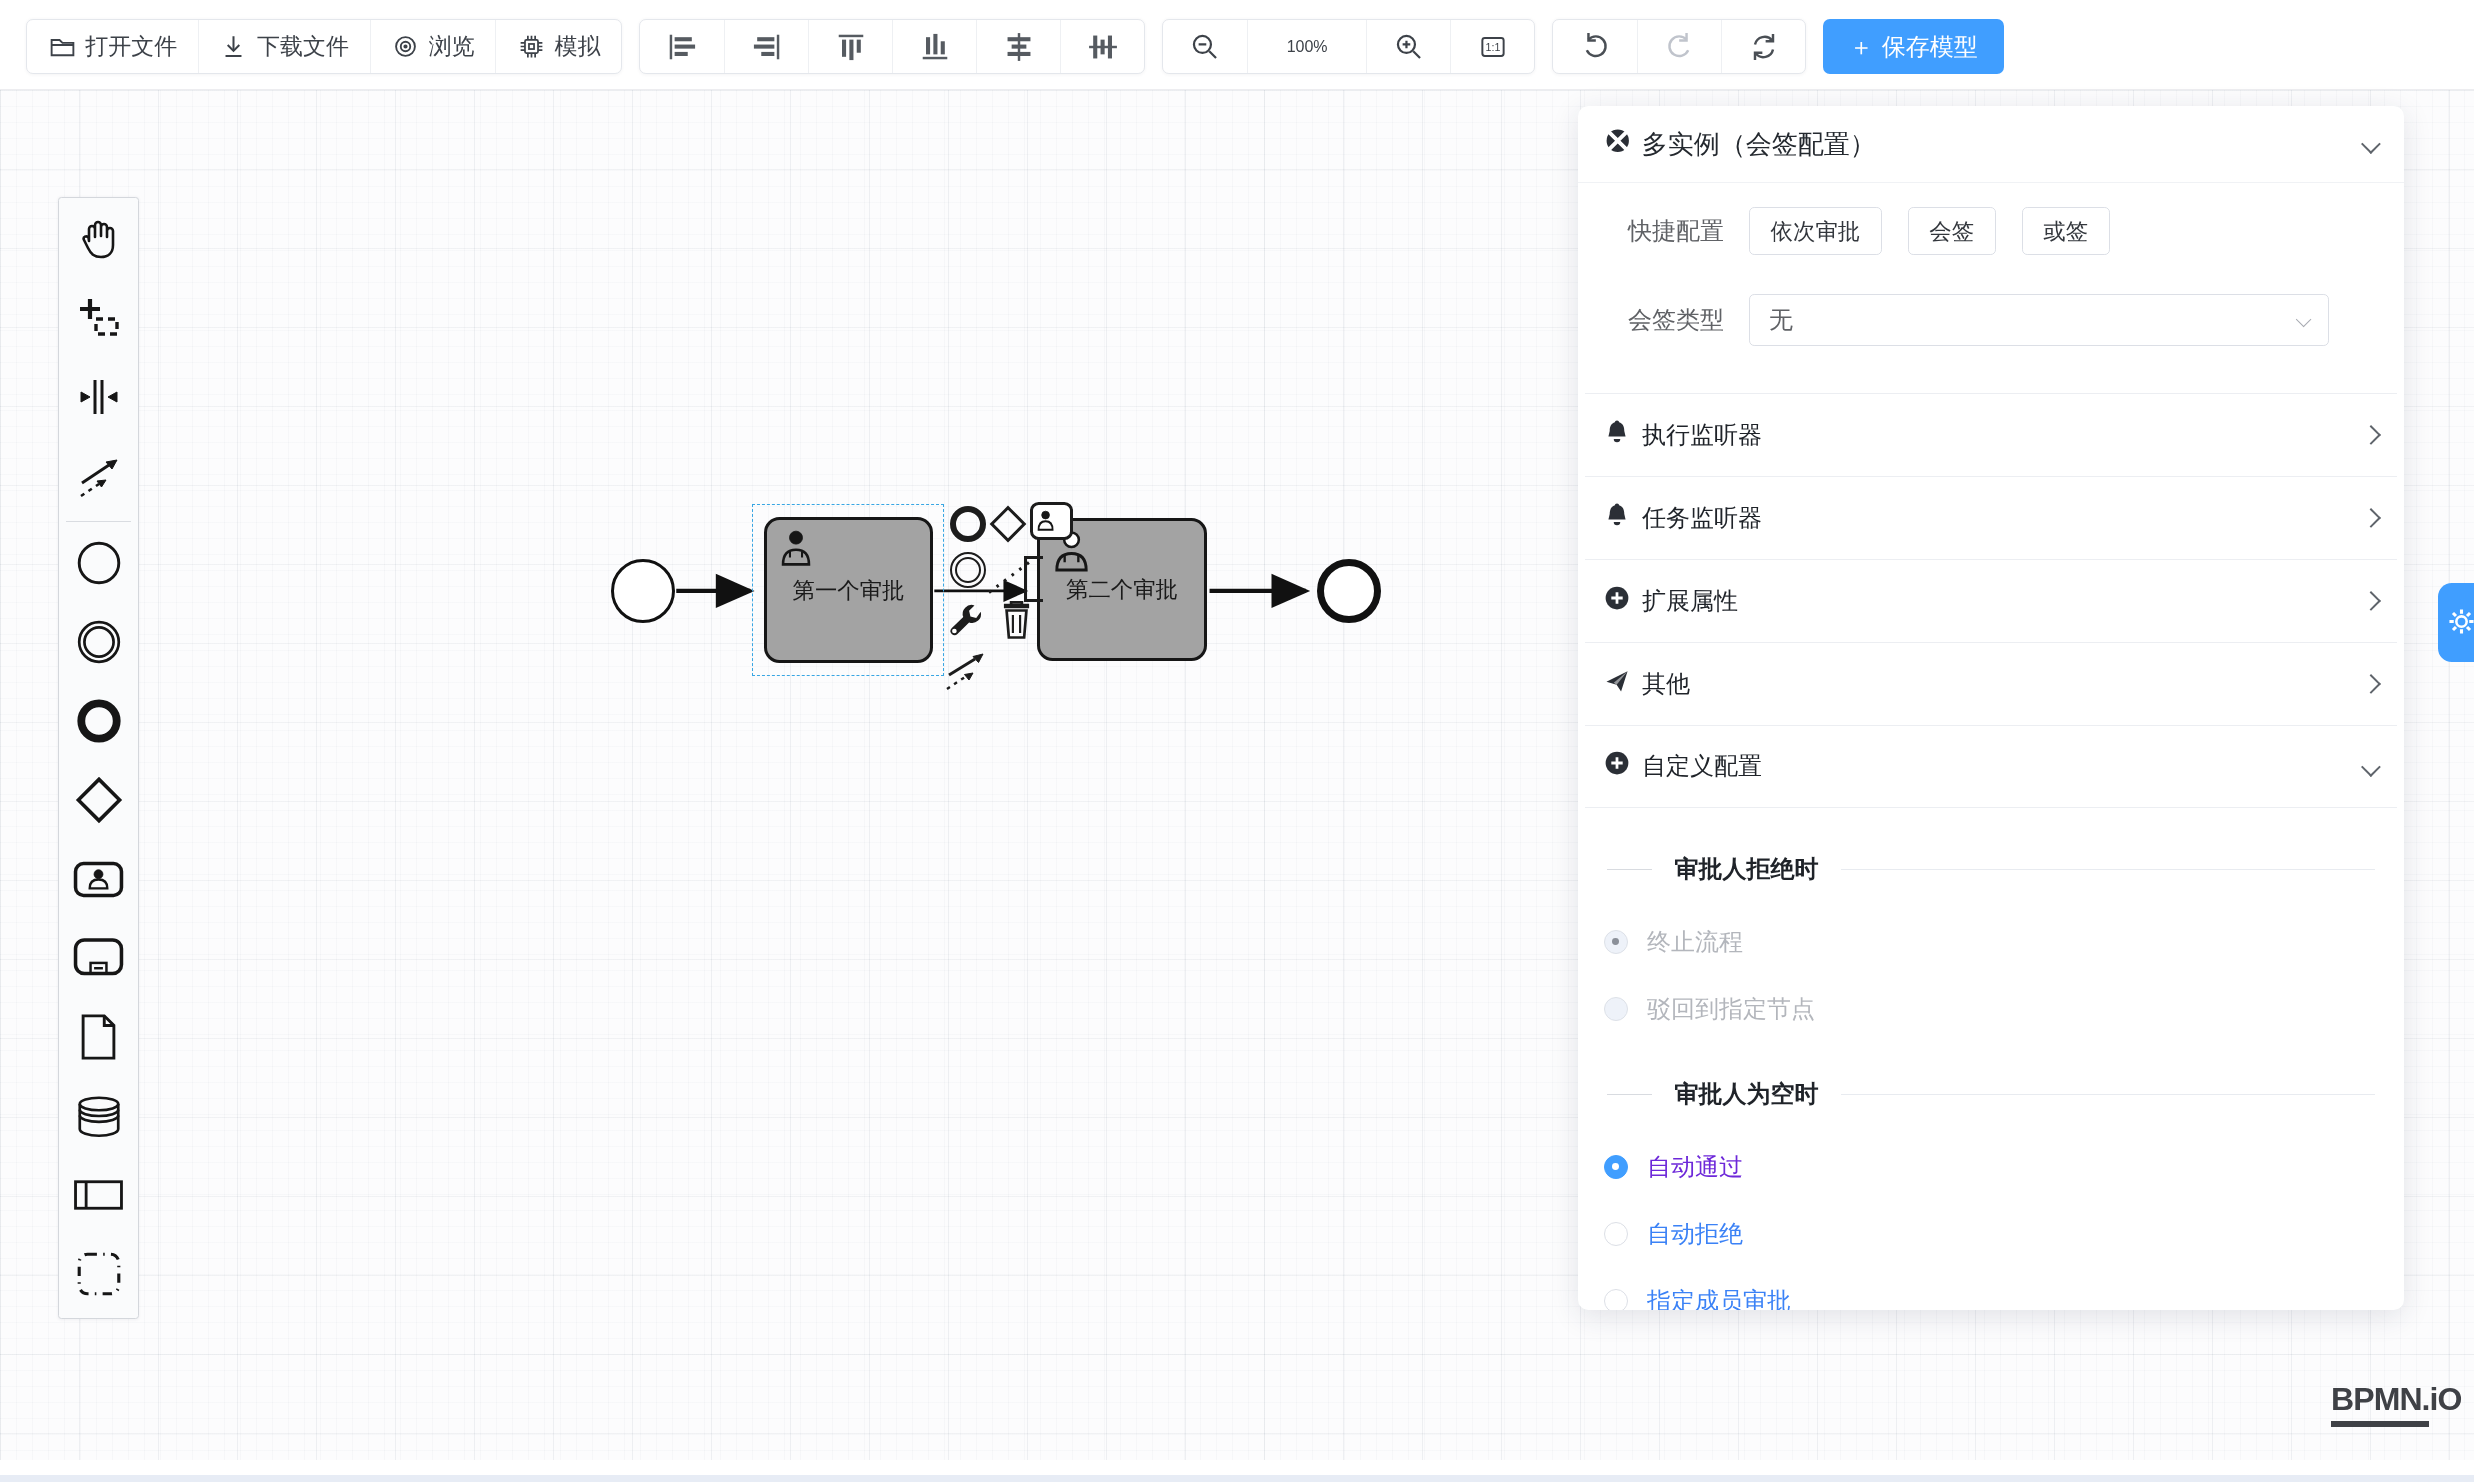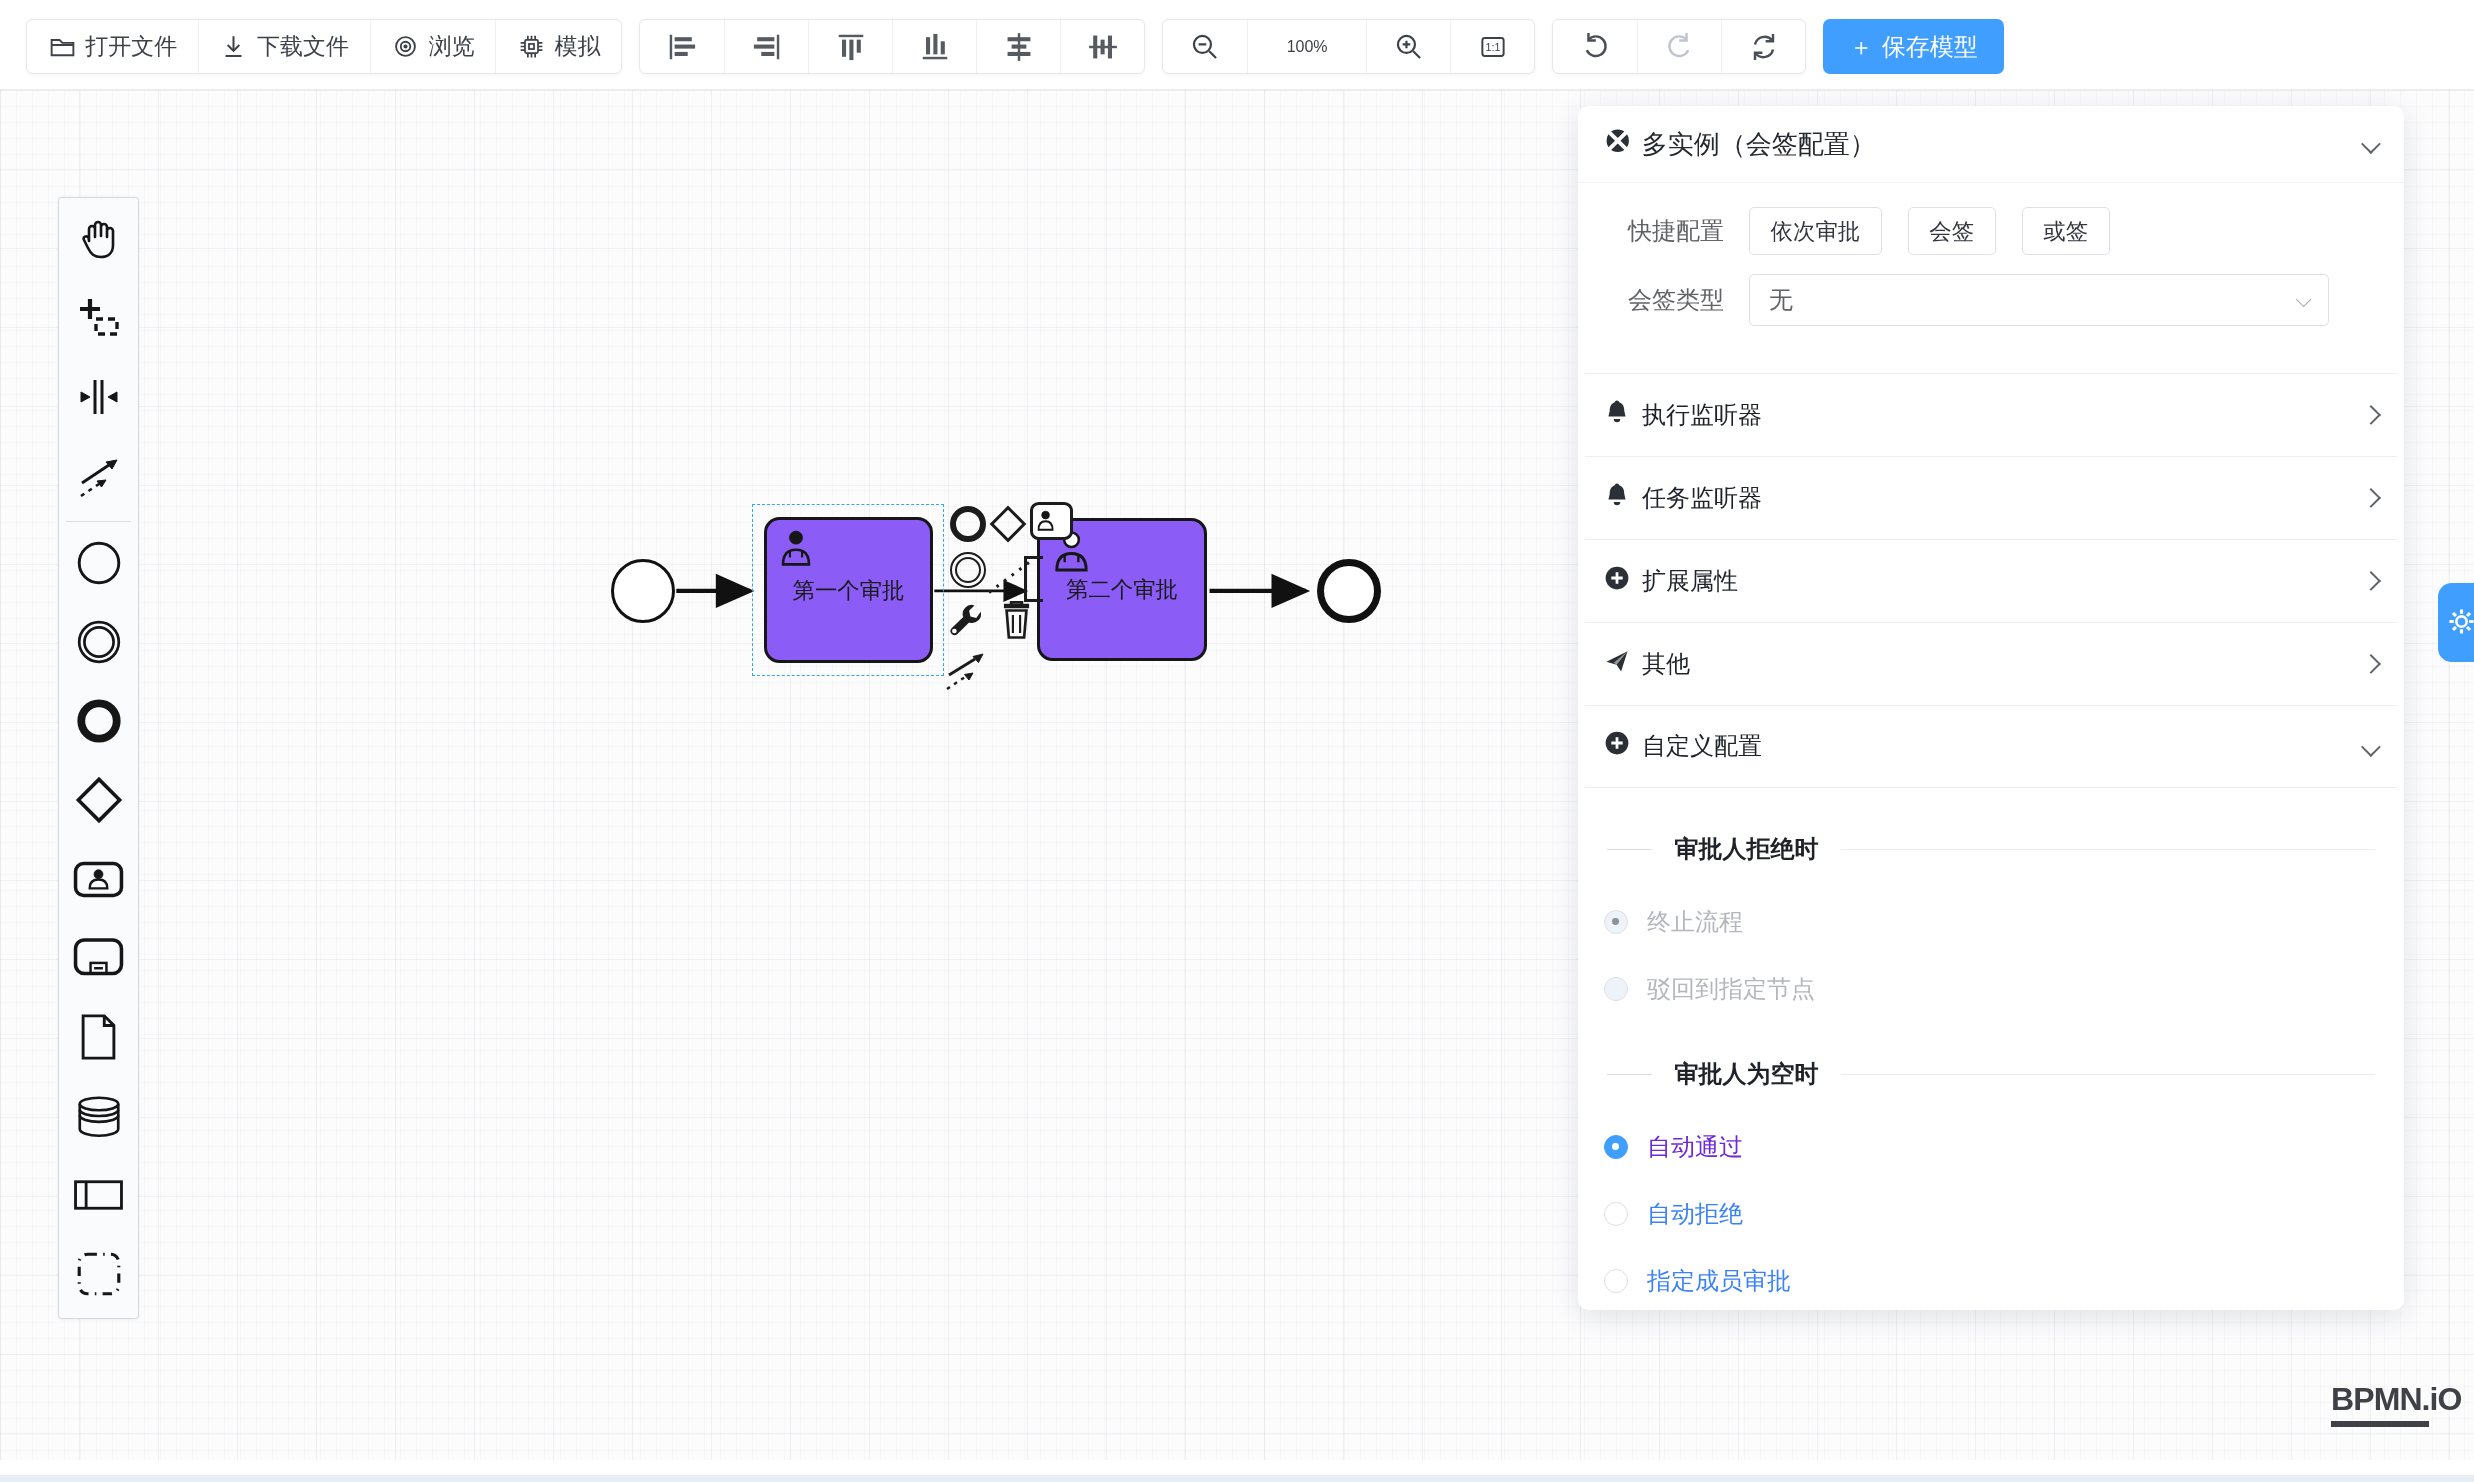--- a/index.html
+++ b/index.html
@@ -36,21 +36,21 @@
   #palette { position:absolute; left:58px; top:197px; width:81px; background:#fafbfc;
     border:0.9px solid #d4d7dc; border-radius:3.4px; box-shadow:0 0.9px 3.4px rgba(30,40,60,0.06);
     display:flex; flex-direction:column; align-items:stretch; padding:3.4px 0; }
   .pitem { height:79px; display:flex; align-items:center; justify-content:center; cursor:pointer; }
   .psep { height:0.9px; background:#d9dce1; margin:3.4px 6.9px; }
 
   
   .event { position:absolute; border-radius:50%; background:#fff; }
   #start-event { left:611px; top:559px; width:64px; height:64px; border:3.4px solid #111; }
   #end-event   { left:1317px; top:559px; width:64px; height:64px; border:7.7px solid #111; }
-  .task { position:absolute; width:169px; height:146px; background:#8b5cf6; border:3.4px solid #161616;
+  .task { position:absolute; width:169px; height:146px; background:#a3a3a3; border:3.4px solid #161616;
     border-radius:15.5px; display:flex; align-items:center; justify-content:center;
     font-size:22.4px; color:#1a1a1a; }
   #task1 { left:764px; top:517px; }
   #task2 { left:1037px; top:518px; width:170px; height:143px; }
   .task .person { position:absolute; left:10.3px; top:7.7px; }
   #selection-outline { position:absolute; left:752px; top:504px; width:192px; height:172px;
     border:1.7px dashed #38A6E3; }
 
   
   .pad { position:absolute; cursor:pointer; }
@@ -476,21 +476,21 @@
     <span class="chev down" style="margin-left:auto"></span>
   </div>
 
   <div class="p-row" style="margin-top:23px;height:50px">
     <span class="p-label">快捷配置</span>
     <span class="qbtn">依次审批</span>
     <span class="qbtn">会签</span>
     <span class="qbtn">或签</span>
   </div>
 
-  <div class="p-row" style="margin-top:18px;height:52px">
+  <div class="p-row" style="margin-top:38px;height:52px">
     <span class="p-label">会签类型</span>
     <div class="select">
       <span>无</span>
       <span class="chev down"></span>
     </div>
   </div>
 
   <div class="p-div" style="margin-top:47px"></div>
 
   <div class="sec-row">

